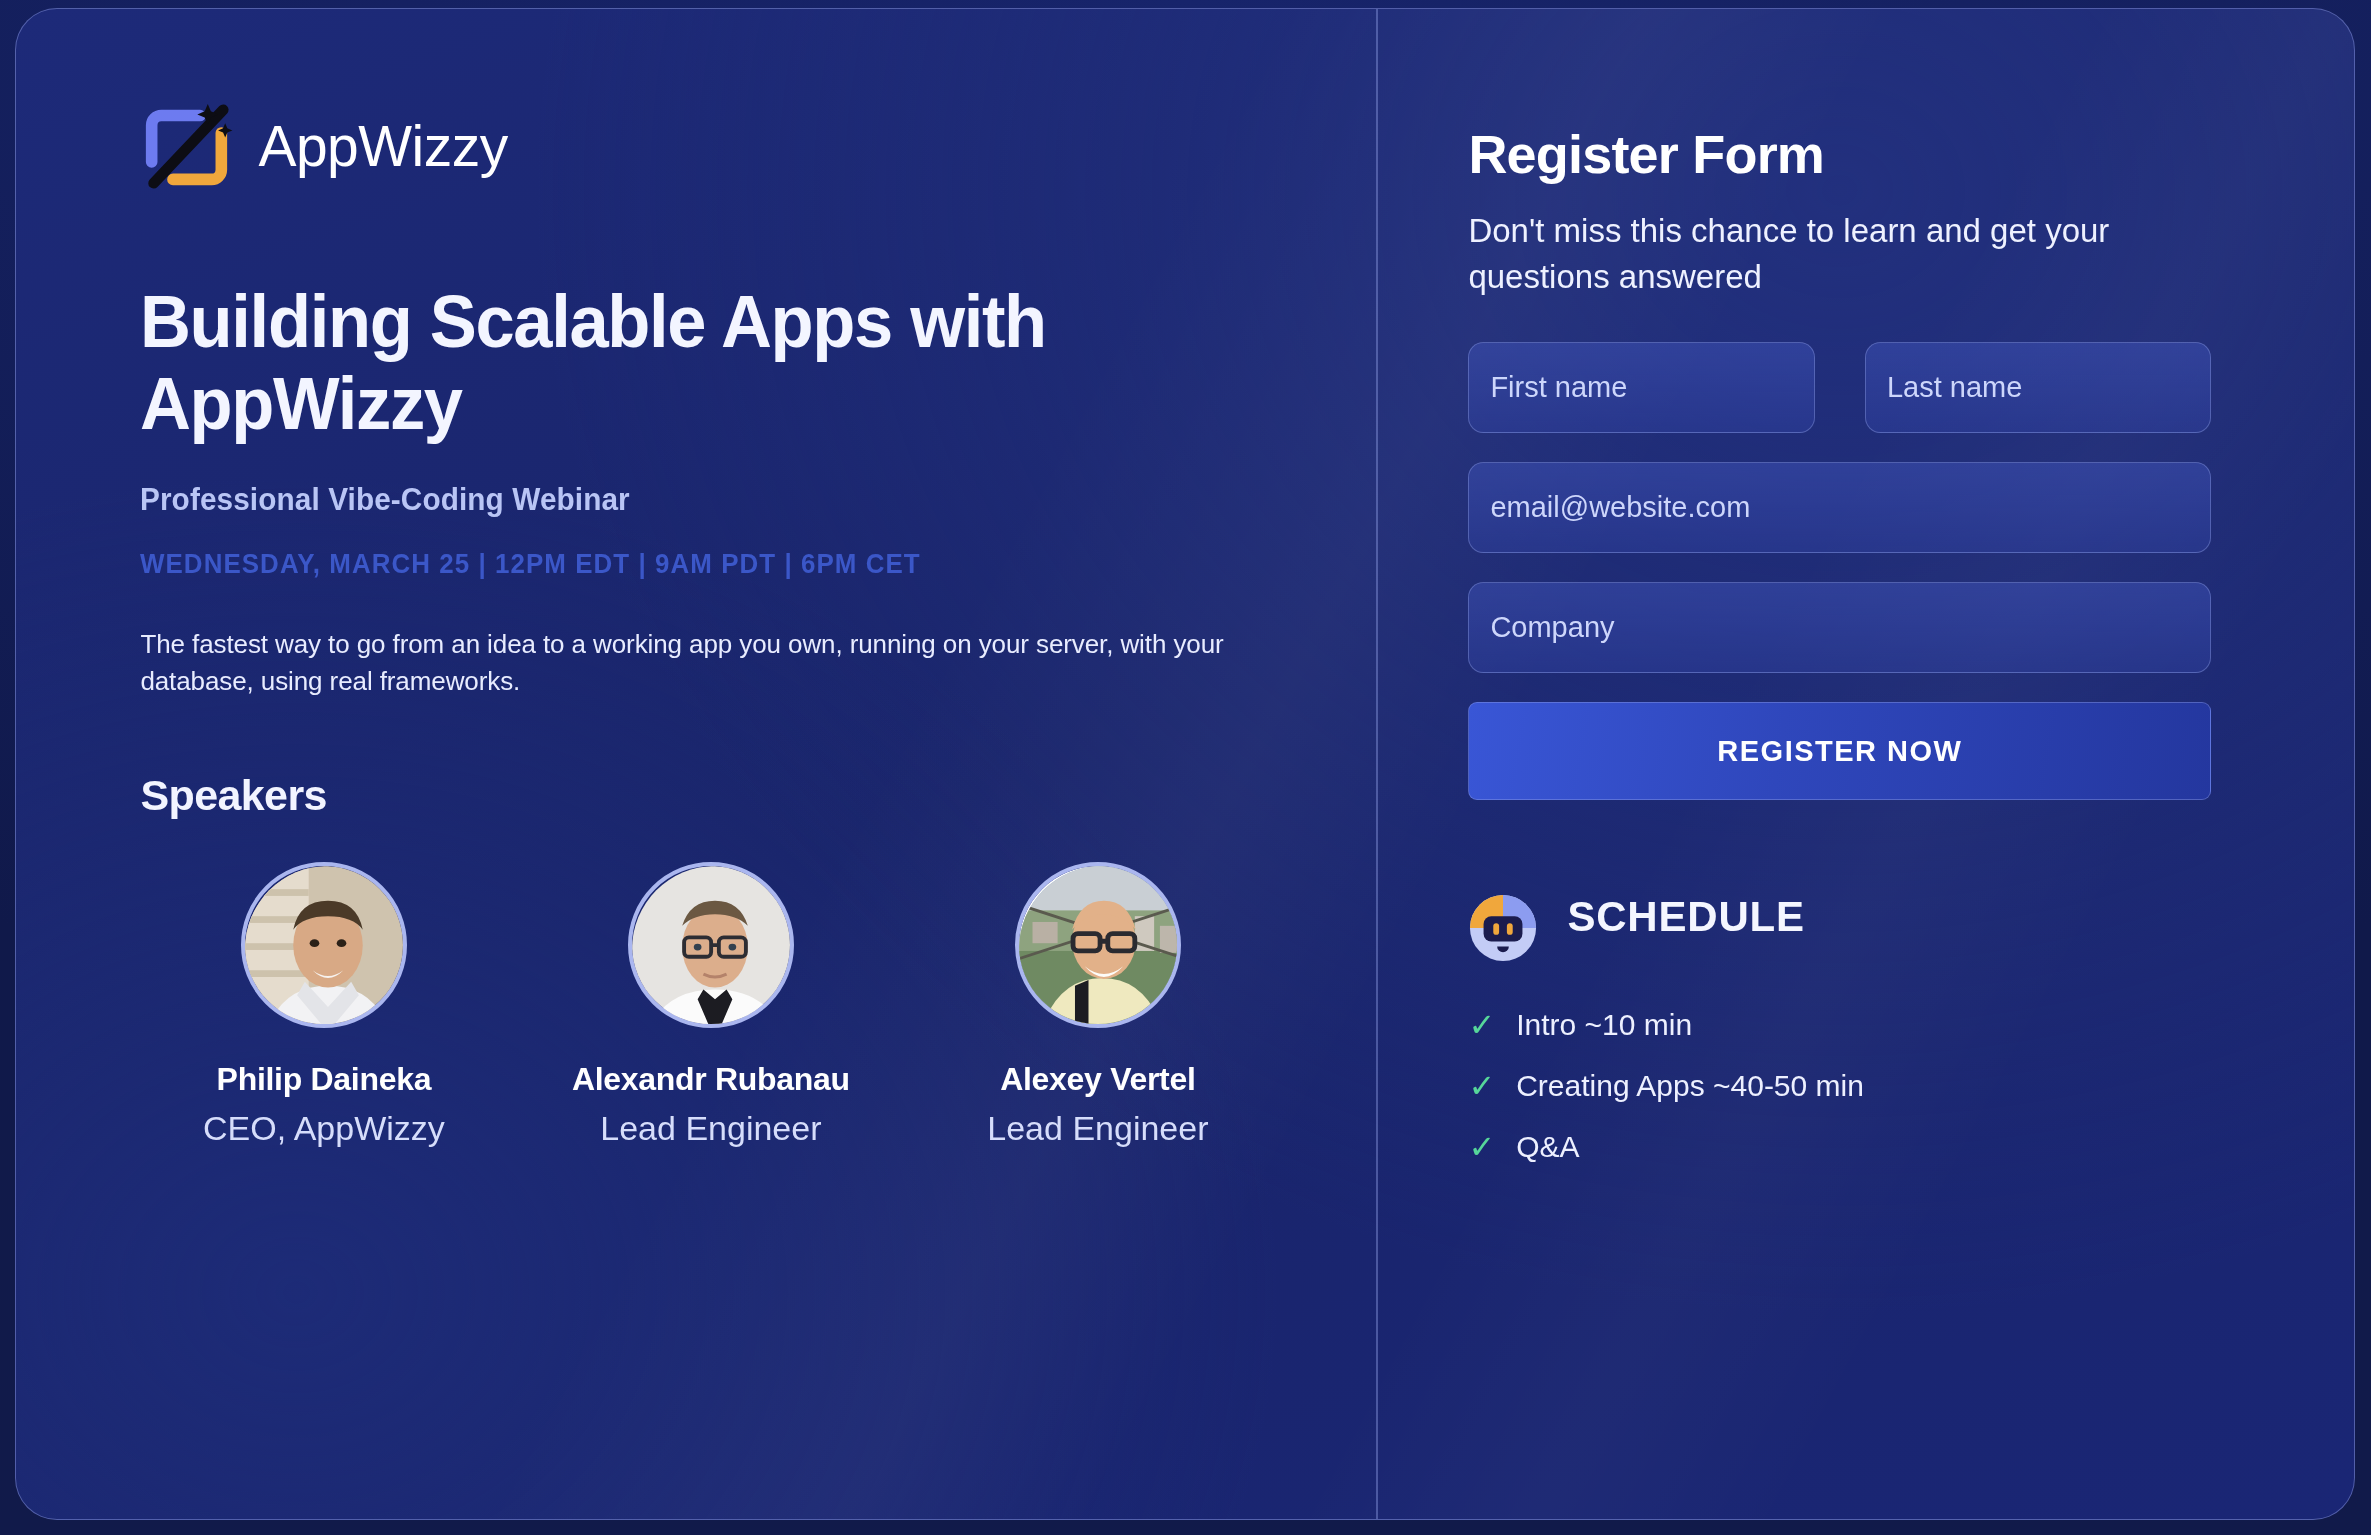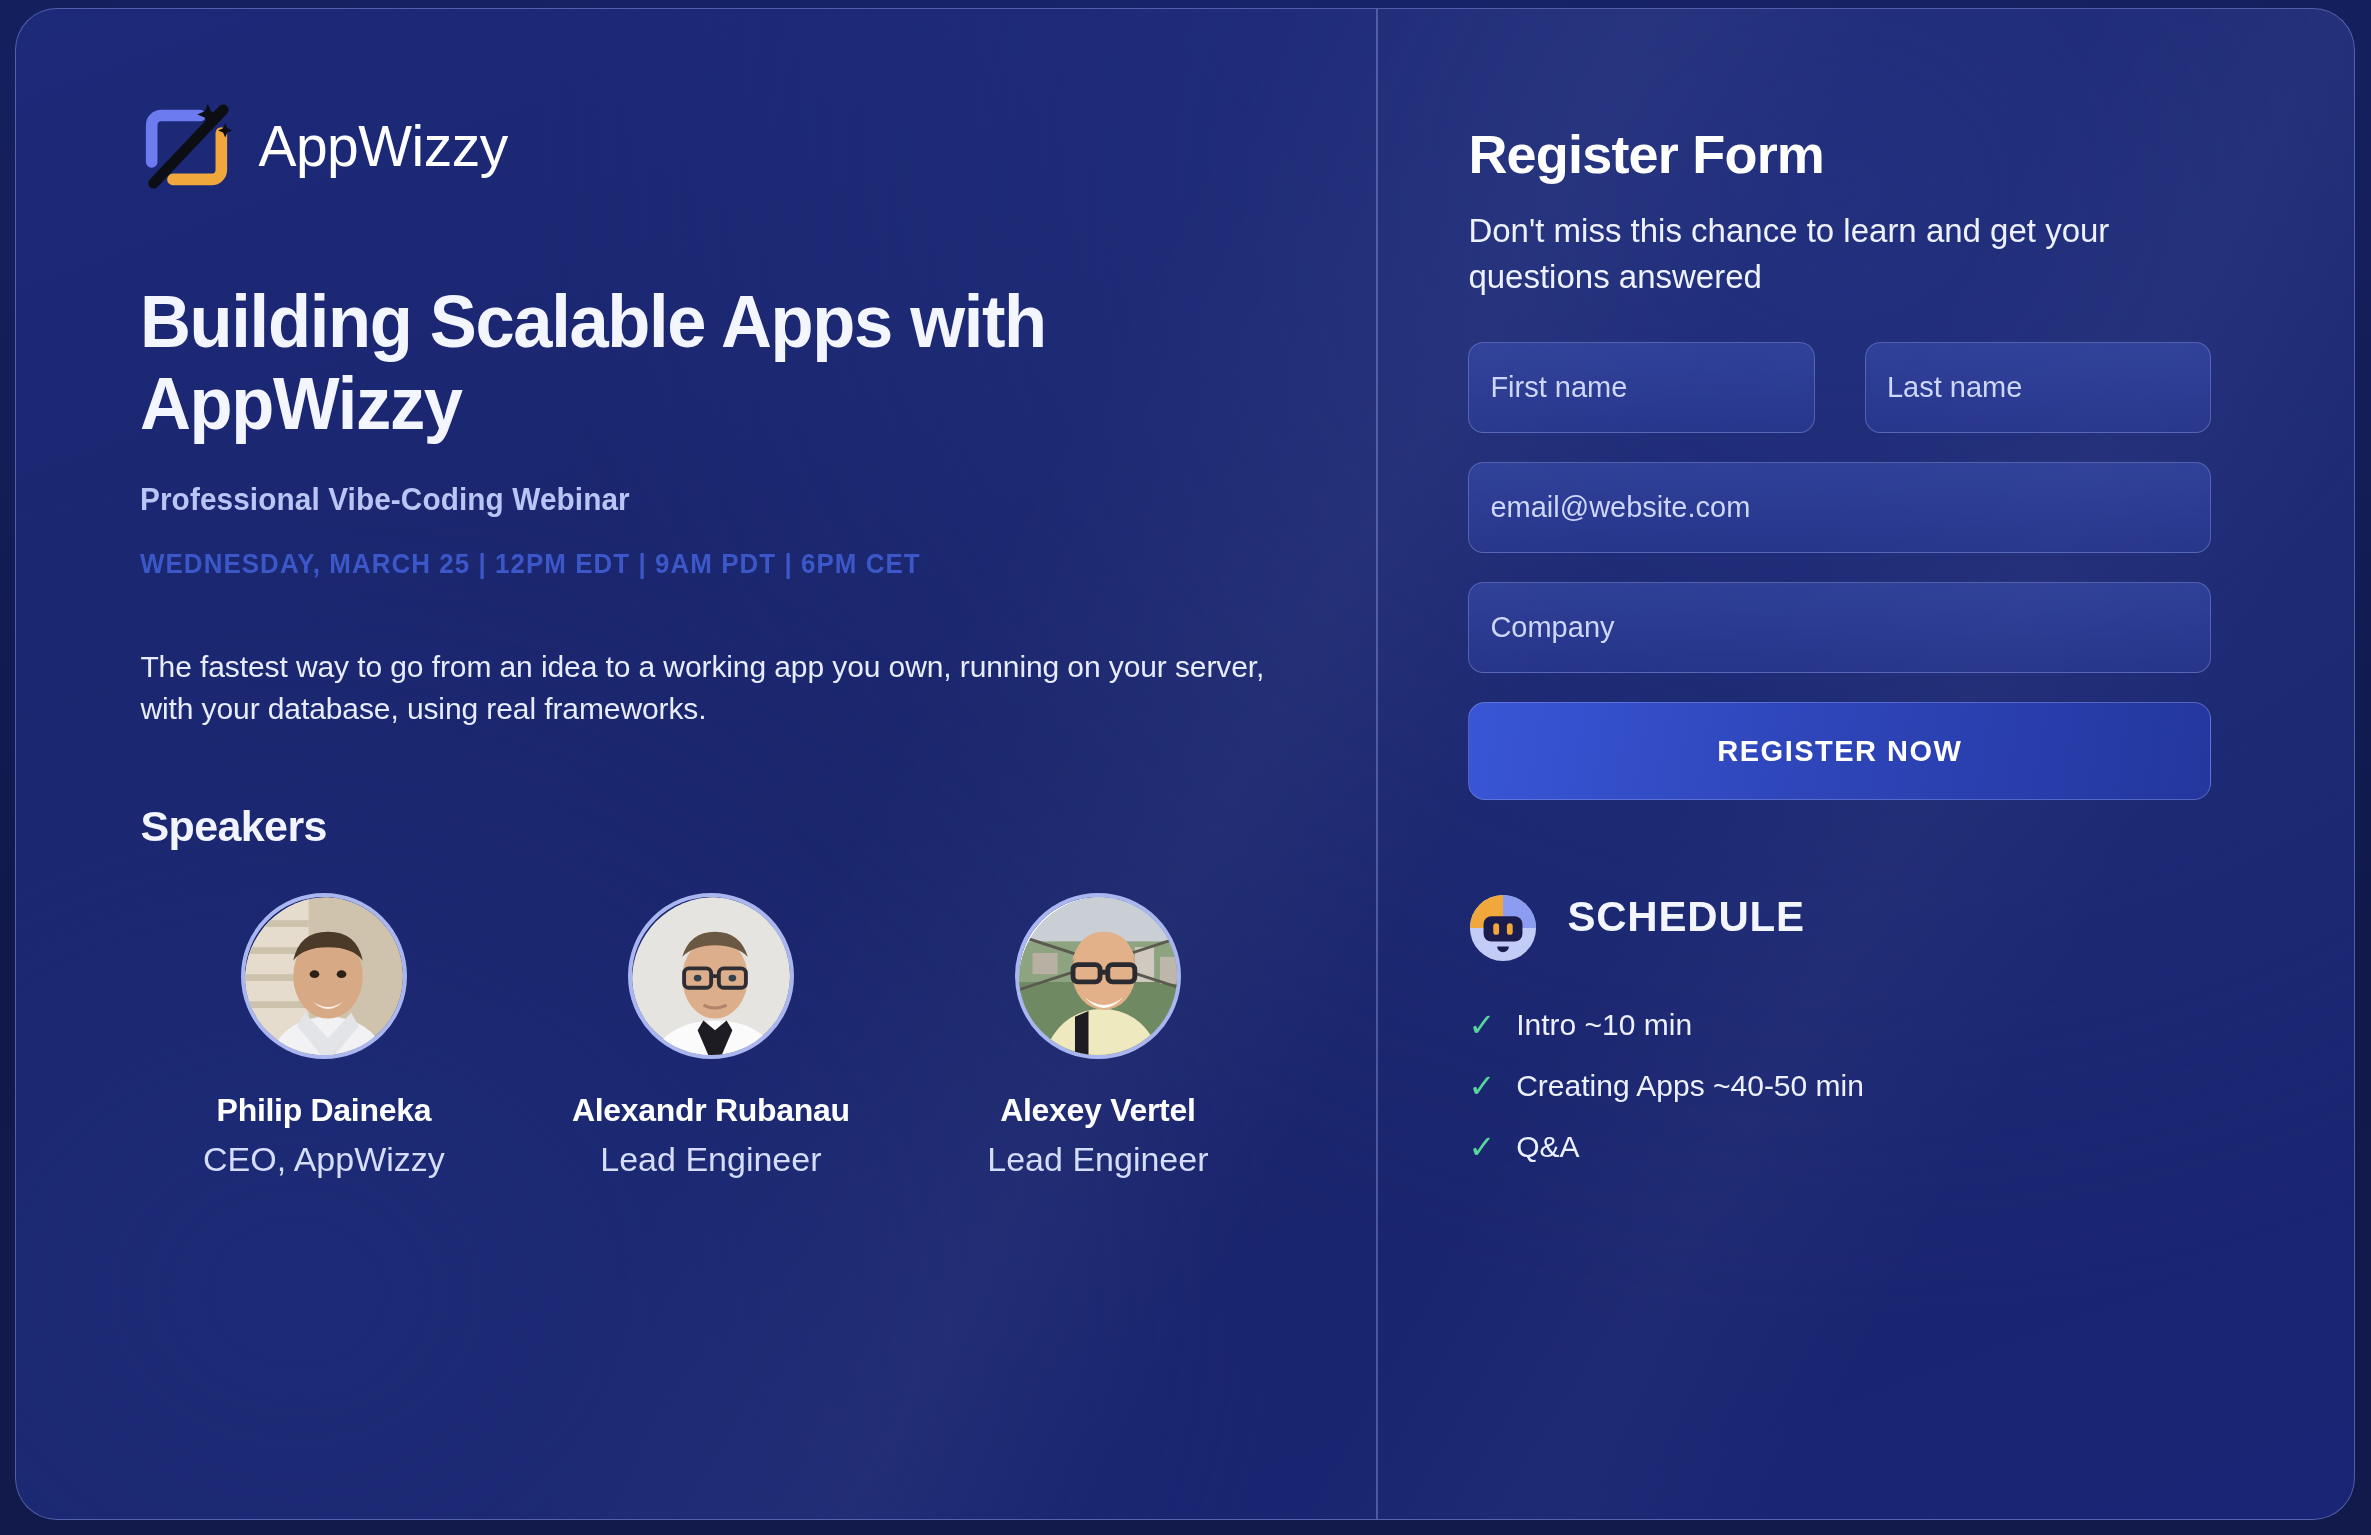--- a/index.html
+++ b/index.html
@@ -111,22 +111,22 @@
     font-size: 27px;
     font-weight: 700;
     letter-spacing: 1.1px;
     color: #3b57c8;
     text-transform: uppercase;
     transform: scaleX(0.96);
     transform-origin: left center;
   }
 
   .desc {
-    margin-top: 66px;
-    font-size: 30px;
+    margin-top: 46px;
+    font-size: 26px;
     line-height: 1.42;
     color: #e8ecff;
     max-width: 1130px;
     letter-spacing: -0.1px;
   }
 
   .speakers-title {
     margin-top: 71px;
     font-size: 43px;
     font-weight: 700;
@@ -214,21 +214,21 @@
   }
   .chev {
     position: absolute;
     right: 33px;
     top: 50%;
     transform: translateY(-50%);
   }
 
   .register-btn {
     height: 98px;
-    border-radius: 17px;
+    border-radius: 9px;
     border: 1.4px solid rgba(150,165,235,0.40);
     background: linear-gradient(100deg, #3956d6 0%, #2f47bc 42%, #24379f 100%);
     display: flex;
     align-items: center;
     justify-content: center;
     font-size: 29px;
     font-weight: 700;
     letter-spacing: 1.5px;
     color: #ffffff;
     cursor: pointer;

